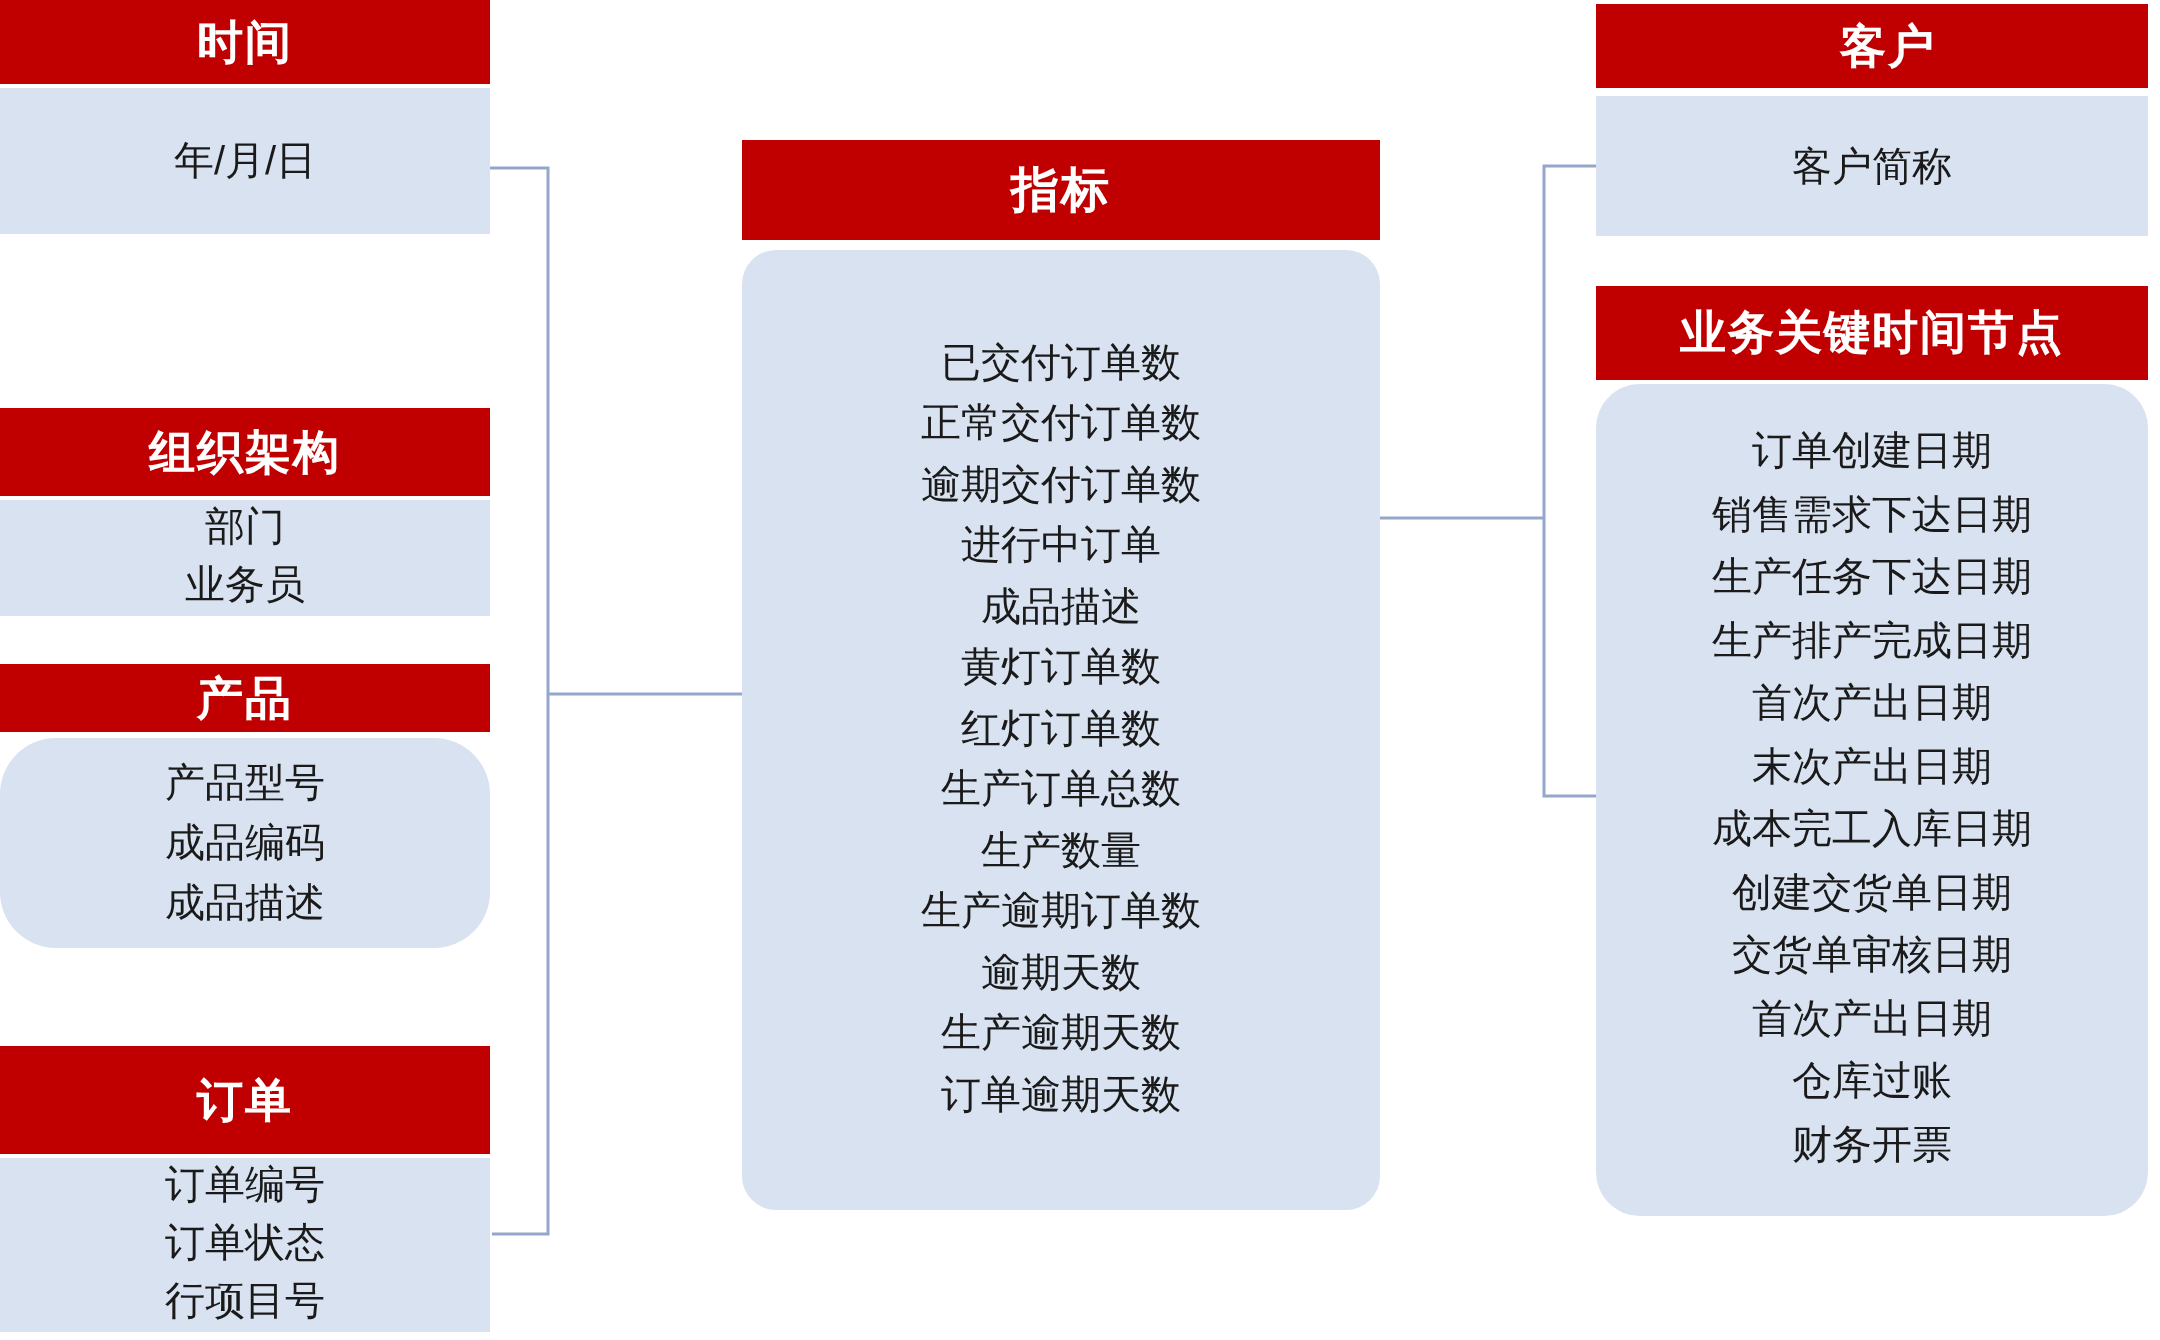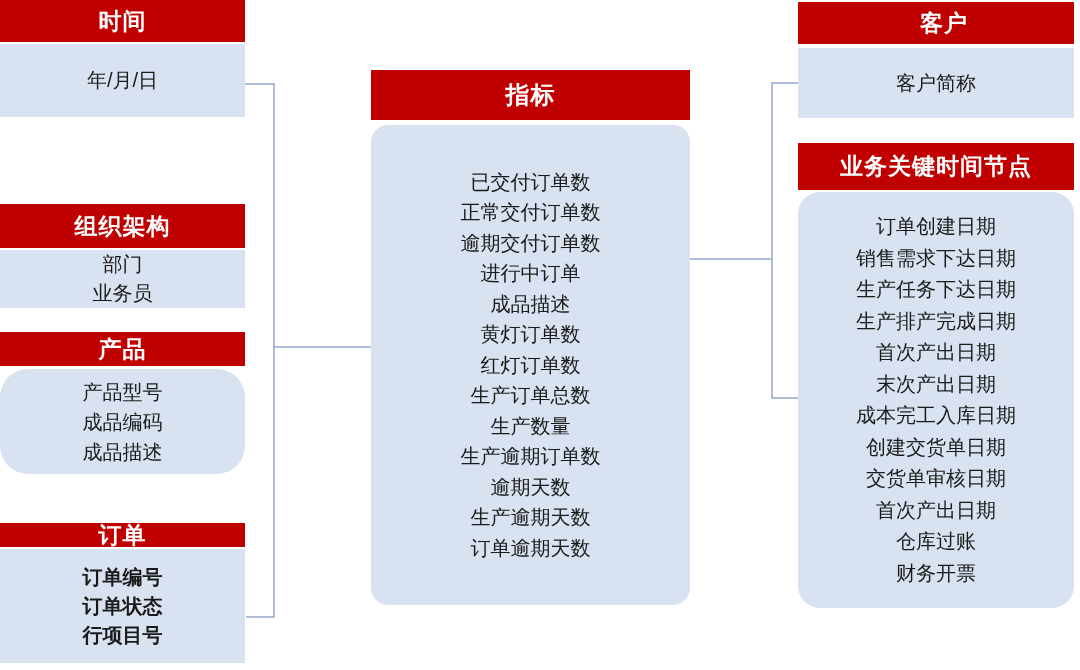--- a/index.html
+++ b/index.html
@@ -46,22 +46,22 @@
   
   .box-time      {left:0;   top:3;   width:245px;height:117px;}
   .box-time .hdr {height:42px;margin-bottom:2px;}
   .box-org       {left:0;   top:158px;width:245px;height:131px;}
   .box-org .hdr  {height:44px;margin-bottom:2px;margin-top:46px;}
   .box-org .bod  {line-height:29px;}
   .box-product       {left:0;   top:332px;width:245px;height:142px;}
   .box-product .hdr  {height:34px;margin-bottom:3px;}
   .box-product .bod  {line-height:30px;border-radius:28px;}
   .box-order       {left:0;   top:523px;width:245px;height:140px;}
-  .box-order .hdr  {height:24px;margin-bottom:2px;}
-  .box-order .bod  {line-height:29px;font-weight:bold;}
+  .box-order .hdr  {height:54px;margin-bottom:2px;}
+  .box-order .bod  {line-height:29px;}
   .box-metrics       {left:371px;top:70px;width:319px;height:535px;}
   .box-metrics .hdr  {height:50px;margin-bottom:5px;font-size:24px;}
   .box-metrics .bod  {line-height:30.5px;border-radius:17px;}
   .box-customer      {left:798px;top:2px;width:276px;height:116px;}
   .box-customer .hdr {height:42px;margin-bottom:4px;padding-left:16px;}
   .box-milestones      {left:798px;top:143px;width:276px;height:465px;}
   .box-milestones .hdr {height:47px;margin-bottom:2px;}
   .box-milestones .bod {line-height:31.5px;border-radius:22px;}
 </style>
 </head>

